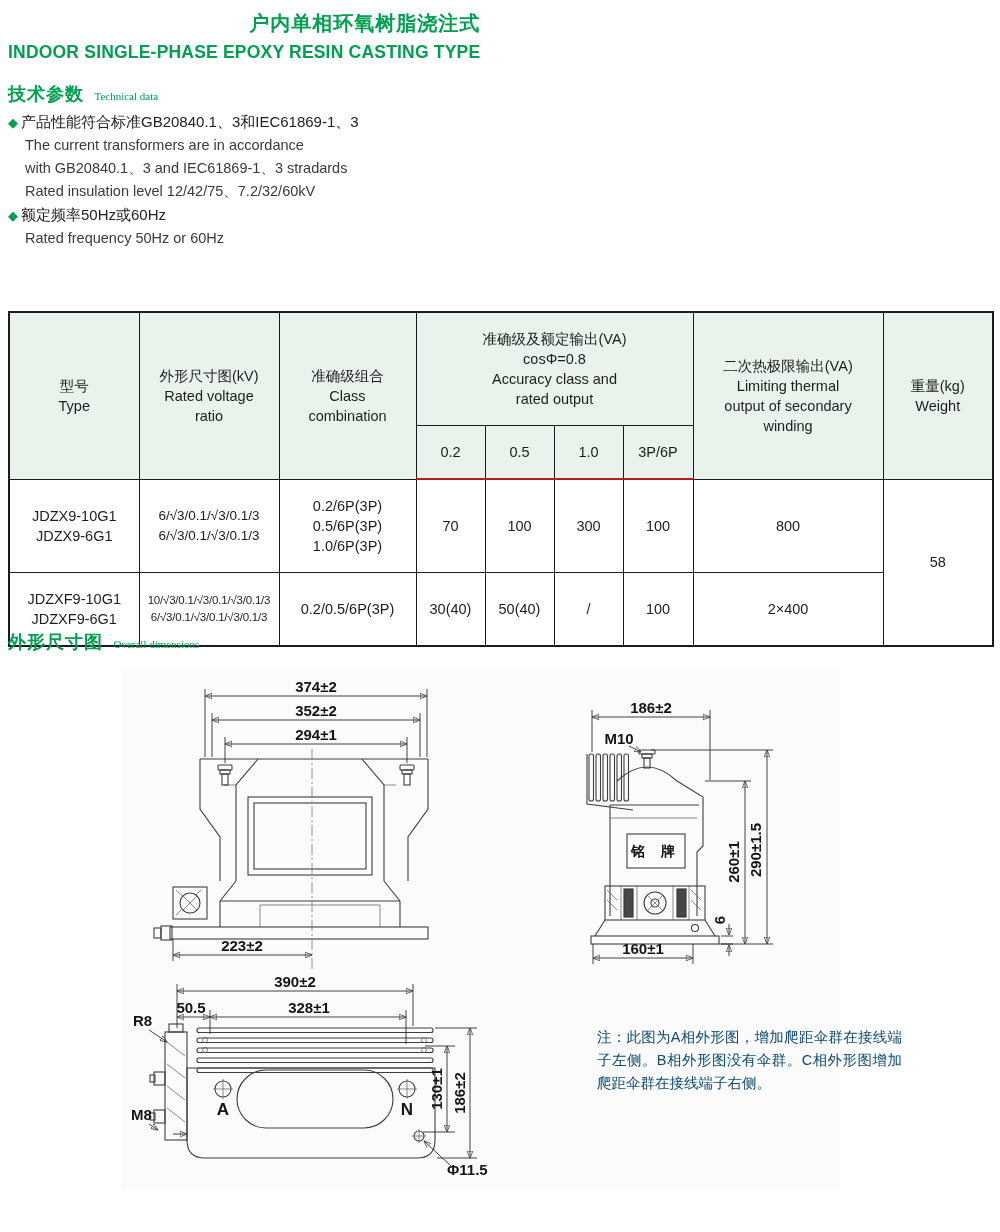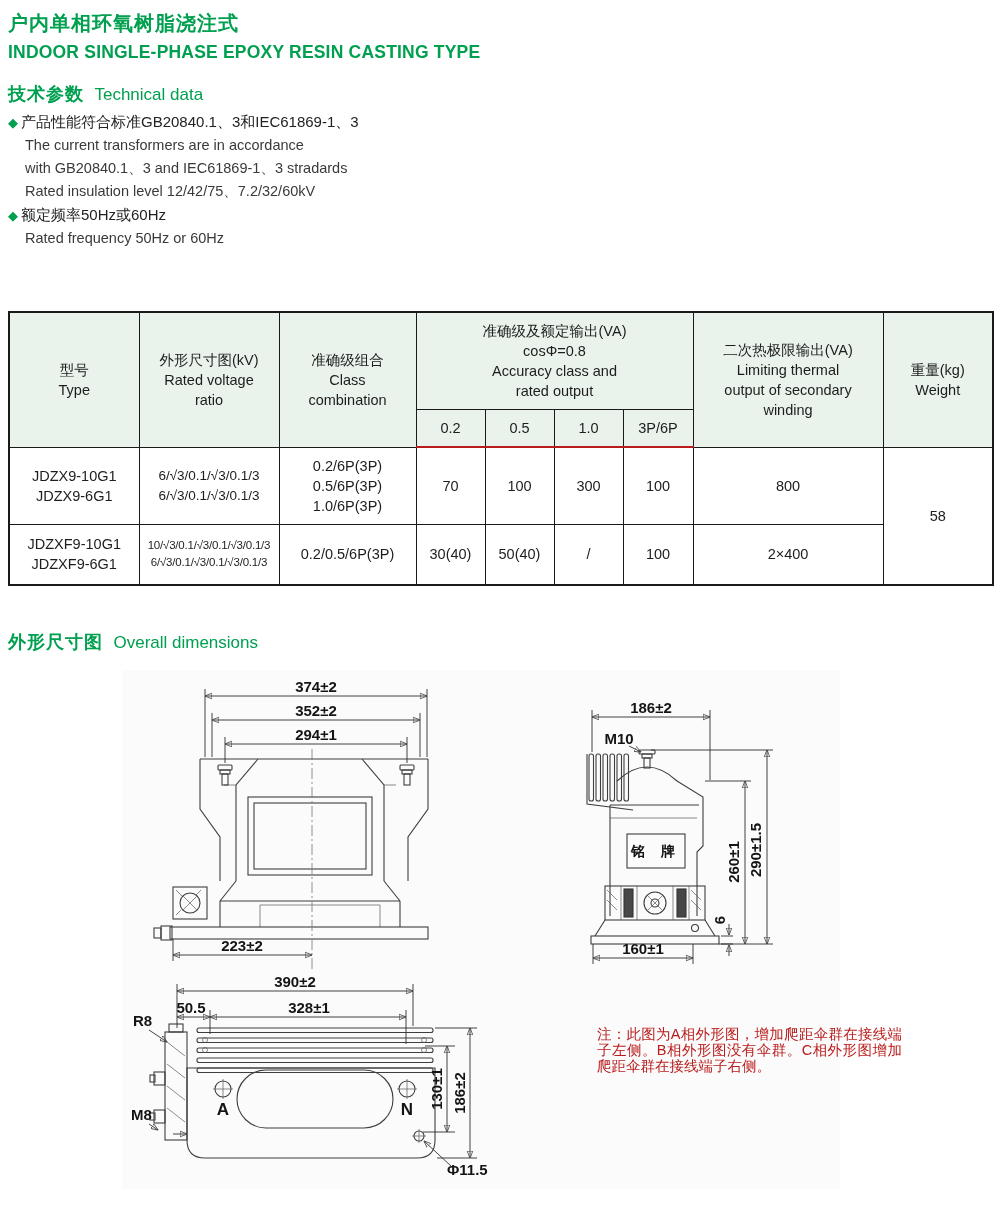--- a/index.html
+++ b/index.html
@@ -7,54 +7,54 @@
     width:1000px;height:1232px;position:relative;background:#ffffff;
     font-family:"Liberation Sans","DejaVu Sans",sans-serif;
     color:#222;overflow:hidden;
   }
   .abs{position:absolute;}
 
   
   .t-zh{font-size:20px;font-weight:bold;color:#00a050;letter-spacing:1px;}
   .t-en{font-size:17.5px;font-weight:bold;color:#00a050;margin-top:5px;letter-spacing:.2px;}
   .sec-head .sh-zh{font-size:18px;font-weight:bold;color:#00a050;letter-spacing:1px;}
-  .sec-head .sh-en{font-size:17px;color:#00a050;margin-left:6px;}
+  .sec-head .sh-en{font-size:11px;color:#00a050;margin-left:6px;font-family:Liberation Serif, serif;}
 
   
   .specs{font-size:15px;line-height:23px;color:#2b2b2b;}
   .specs .dia{color:#00a050;margin-right:3px;font-size:13px;}
   .specs .en{padding-left:17px;color:#3a3a3a;font-size:14.5px;}
   .specs .zh{color:#222;}
 
   
   table.spec-table{border-collapse:collapse;table-layout:fixed;width:984px;border:2px solid #1a1a1a;}
   table.spec-table td{border:1px solid #1a1a1a;text-align:center;vertical-align:middle;
-    font-size:14.5px;line-height:20px;color:#1d1d1d;padding:8px 1px;}
+    font-size:14.5px;line-height:20px;color:#1d1d1d;padding:16px 1px;}
   tr.head td{background:#e9f3ec;}
   tr.hsub td{border-bottom:2px solid #b91c1c;}
   tr.hmain{height:76px;} tr.hsub{height:28px;} tr.brow{height:61px;}
   td.ratio2 div{font-size:11.5px;line-height:17px;letter-spacing:-0.2px;}
   td.ratio1 div{font-size:13.5px;line-height:20px;}
 
   
   .panel{background:#fbfbfb;}
   svg.draw{position:absolute;overflow:visible;}
   svg.draw line,svg.draw path,svg.draw rect,svg.draw circle{stroke:#3e3e3e;fill:none;stroke-width:1.1;}
   svg.draw .thin{stroke-width:.7;stroke:#5a5a5a;}
   svg.draw .fill{fill:#474747;stroke:#333;}
   svg.draw .cl{stroke-dasharray:11 3 2 3;stroke-width:.8;stroke:#777;}
   svg.draw g.dim line{stroke:#2e2e2e;stroke-width:.9;}
   svg.draw text{fill:#141414;font-size:15px;font-weight:bold;text-anchor:middle;stroke:none;
     font-family:"Liberation Sans","DejaVu Sans",sans-serif;}
-  .note{font-size:14.5px;line-height:16px;color:#b91c1c;text-align:justify;}
+  .note{font-size:14.5px;line-height:23px;color:#0c4a6e;text-align:justify;}
 </style>
 </head>
 <body>
 
-<div class="abs" style="left:8px;top:10px;">
+<div class="abs" style="left:8px;top:10px;text-align:right;">
   <div class="t-zh">户内单相环氧树脂浇注式</div>
   <div class="t-en">INDOOR SINGLE-PHASE EPOXY RESIN CASTING TYPE</div>
 </div>
 
 <div class="abs sec-head" style="left:8px;top:82px;">
   <span class="sh-zh">技术参数</span>
   <span class="sh-en">Technical data</span>
 </div>
 
 <div class="abs specs" style="left:8px;top:110px;width:520px;">

